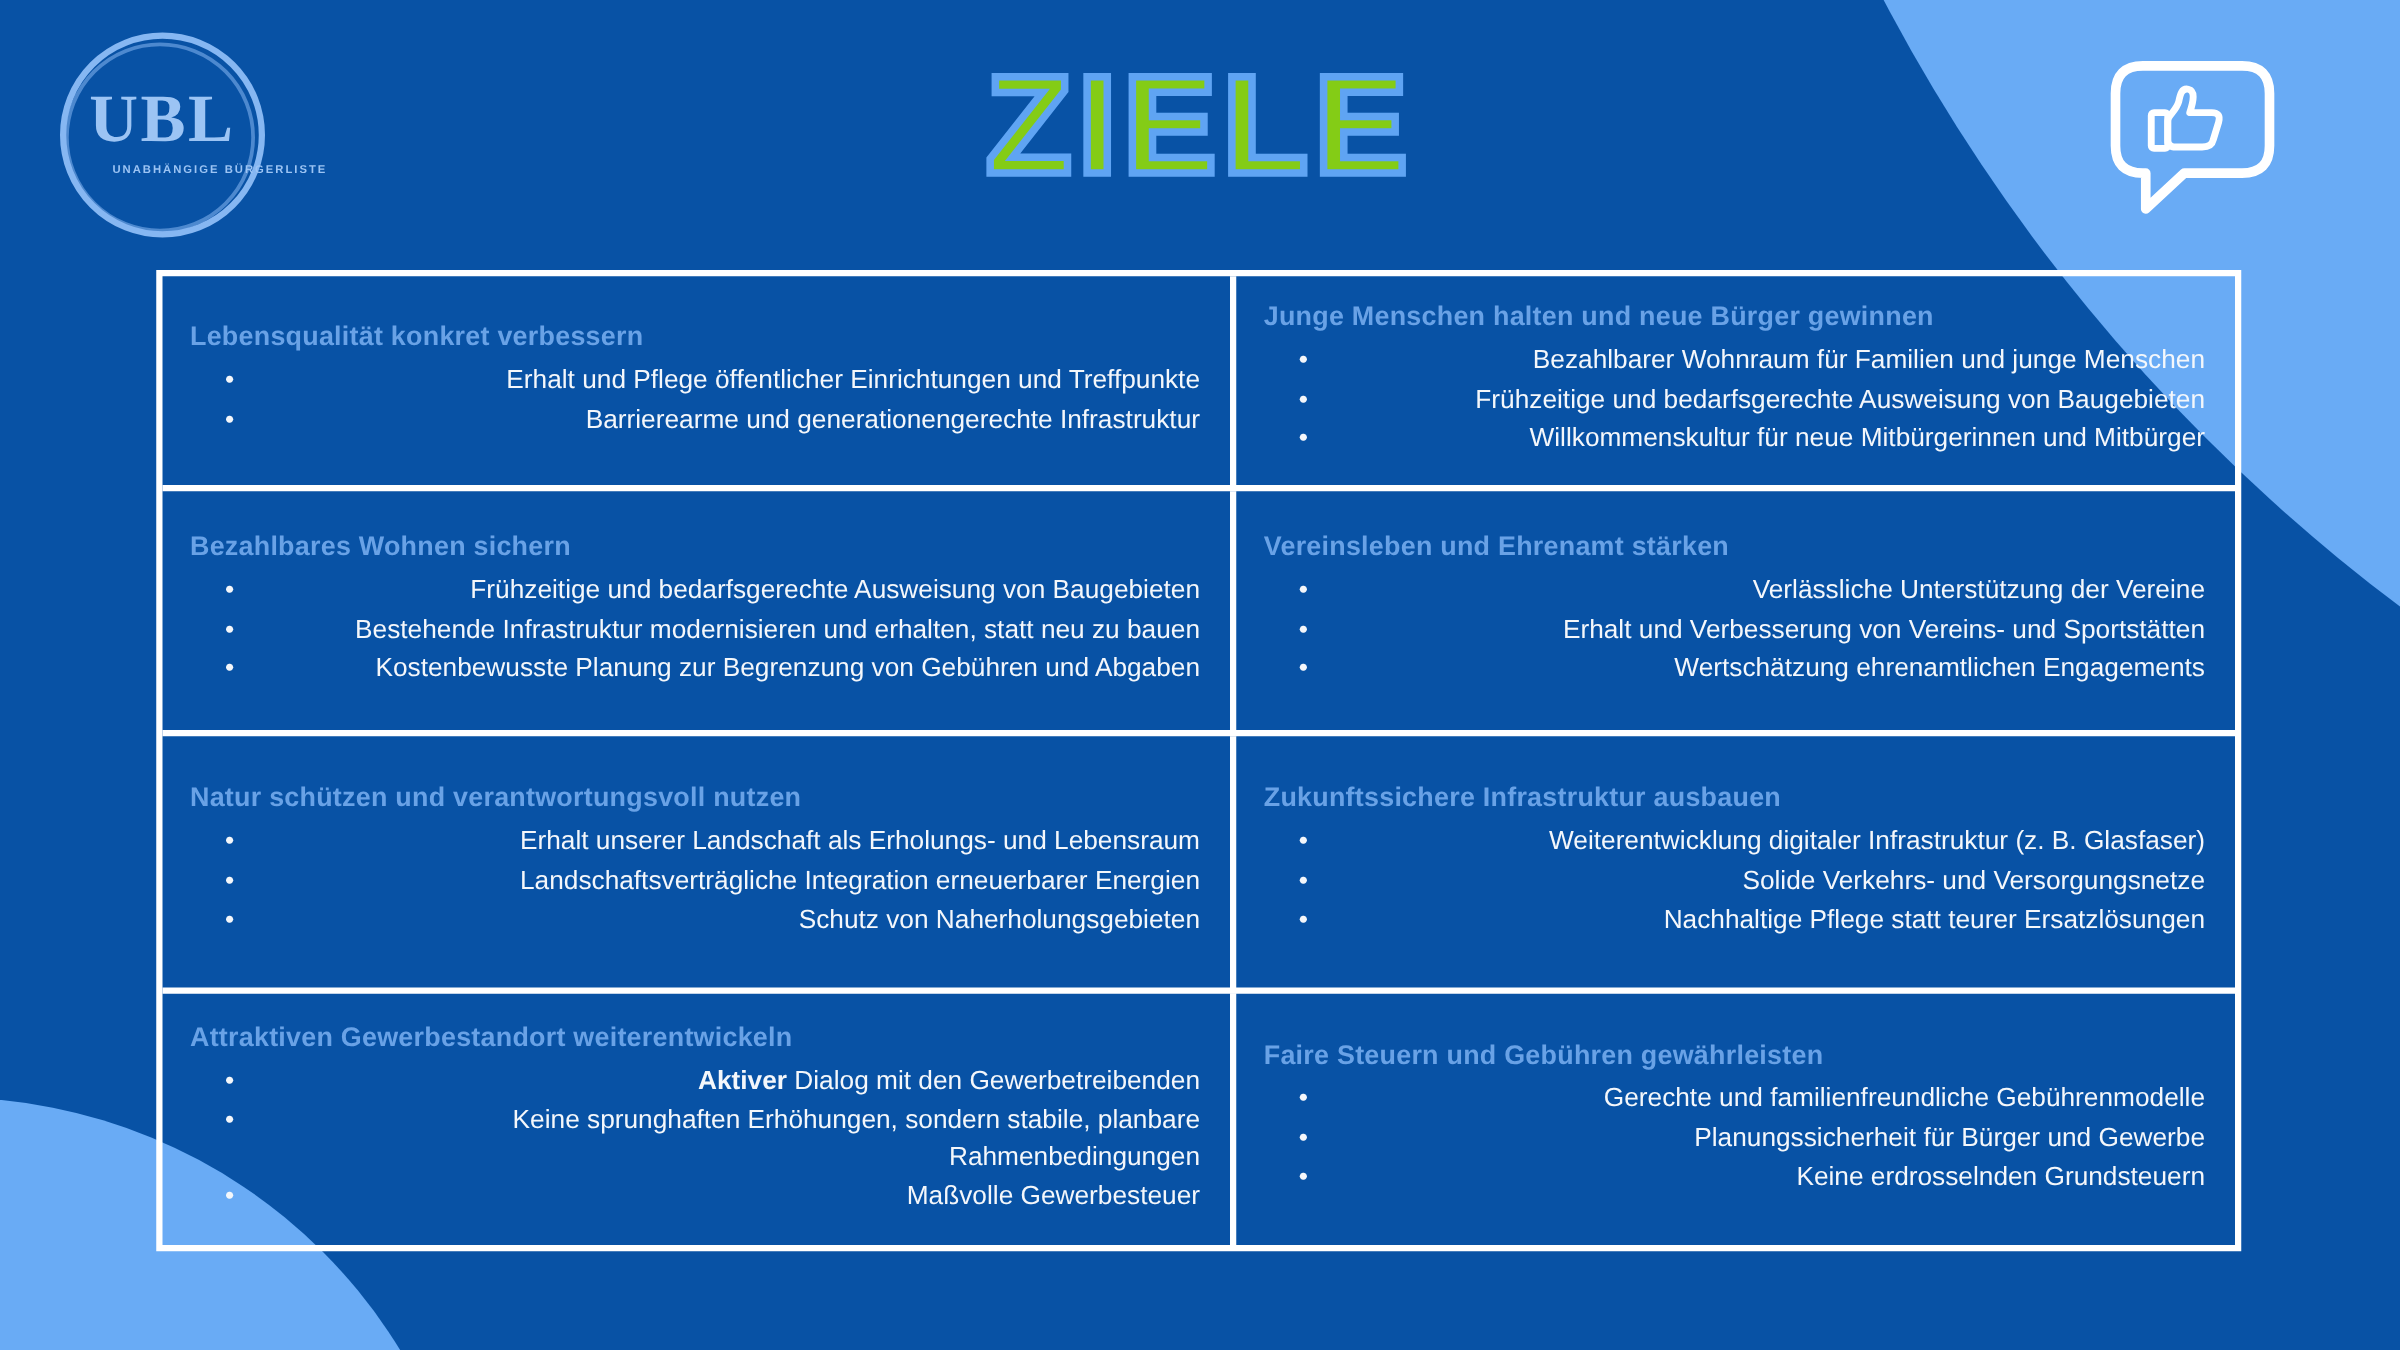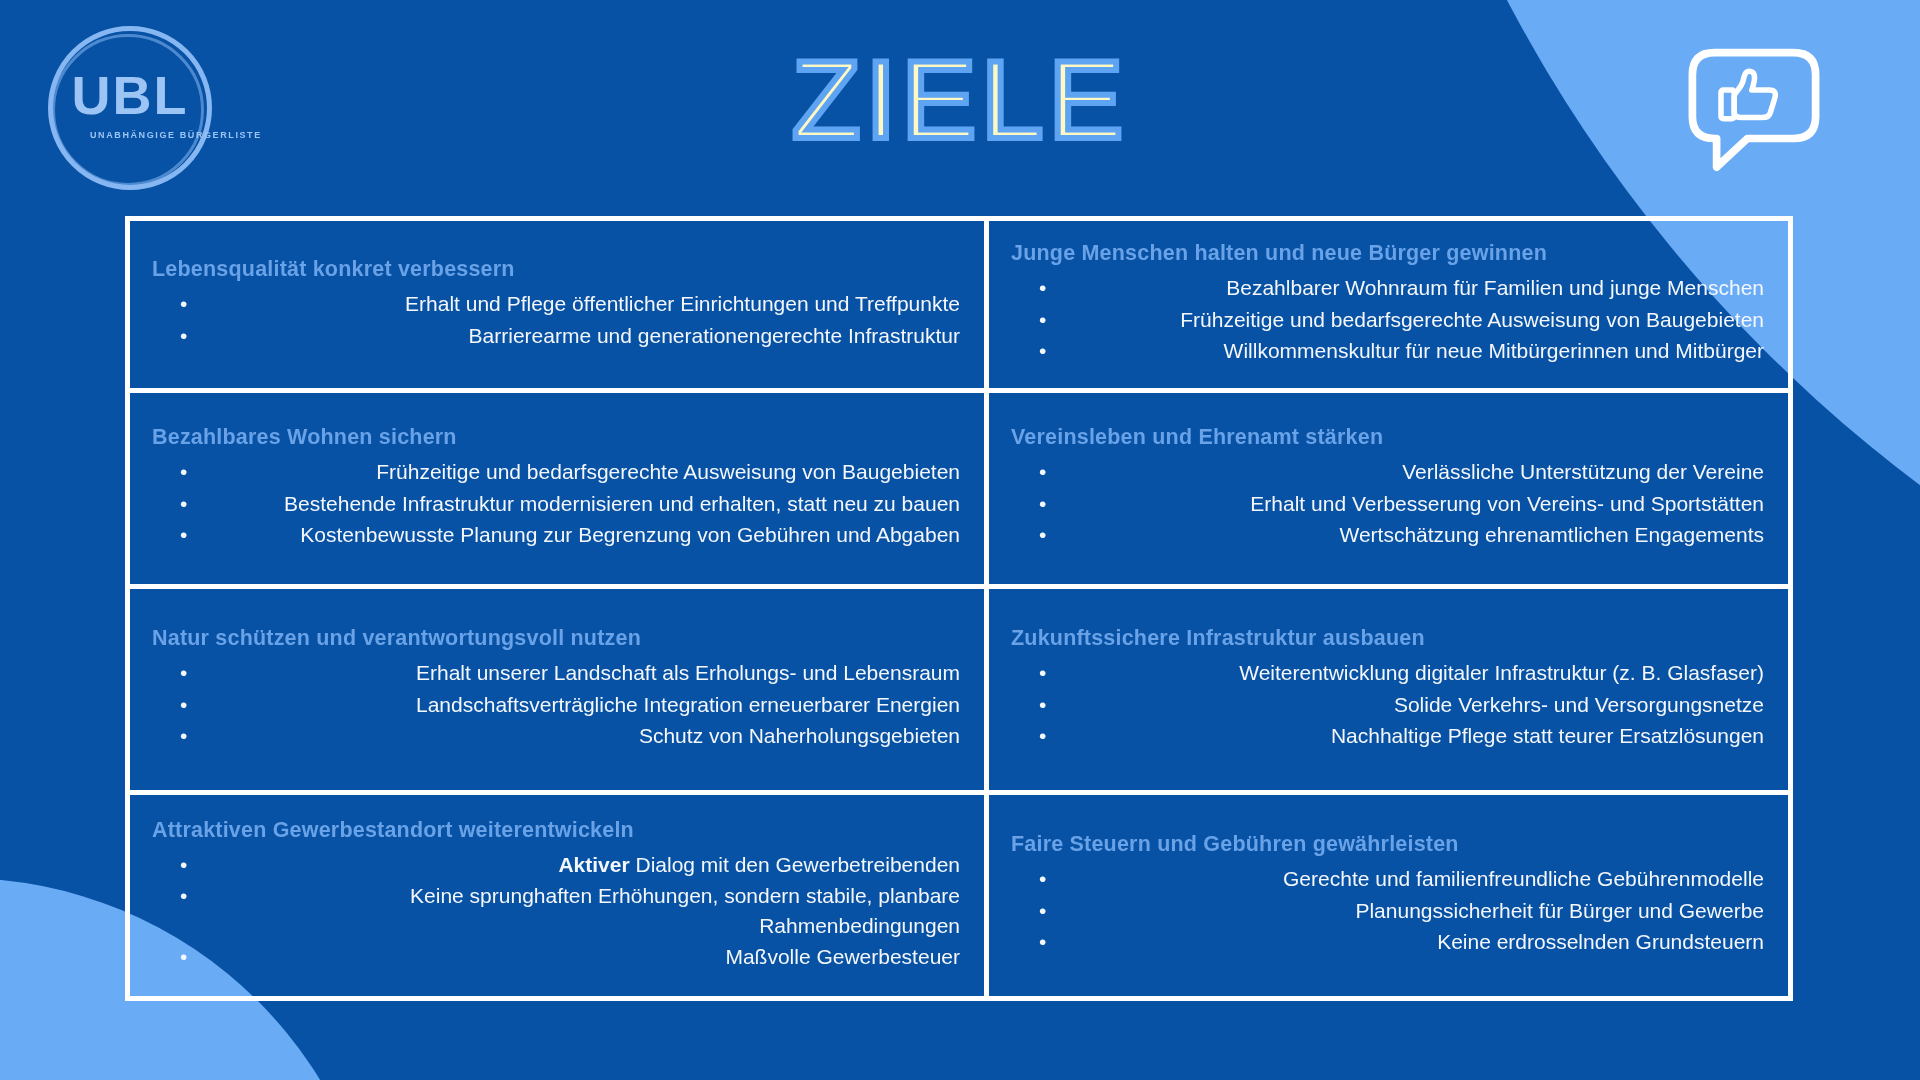--- a/index.html
+++ b/index.html
@@ -40,35 +40,36 @@
   }
   .ring-inner {
     inset: 10px; border: 3px solid #86B7F2; opacity: 0.55;
     transform: translate(-2px, 2px);
   }
   .logo-text {
     position: absolute; left: 0; right: 0; top: 42px;
     text-align: center;
     font-size: 54px; font-weight: bold; letter-spacing: 2px;
     color: #9CC4F4;
+    font-family: Liberation Serif, serif;
   }
   .logo-subtext {
     position: absolute; left: 0; right: 0; top: 108px;
     text-align: center;
     font-size: 9px; font-weight: bold; letter-spacing: 1.6px;
     color: #9CC4F4; white-space: nowrap; padding-left: 46px;
   }
 
   
   .page-title {
     position: absolute; left: 0; right: 0; top: 44px;
     text-align: center; z-index: 2;
-    font-size: 112px; line-height: 1; font-weight: normal;
+    font-size: 112px; line-height: 1; font-weight: bold;
     letter-spacing: 5px;
-    color: #fef9c3;
+    color: #84cc16;
     -webkit-text-stroke: 6px #5FA4F3;
   }
 
   
   .badge-icon {
     position: absolute; left: 1688px; top: 48px; z-index: 2;
   }
 
   
   .goals-grid {

